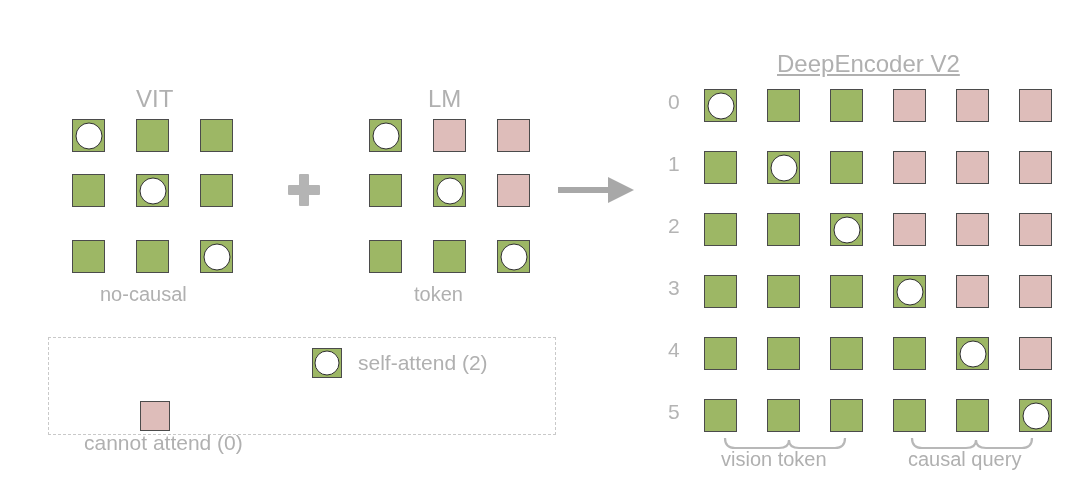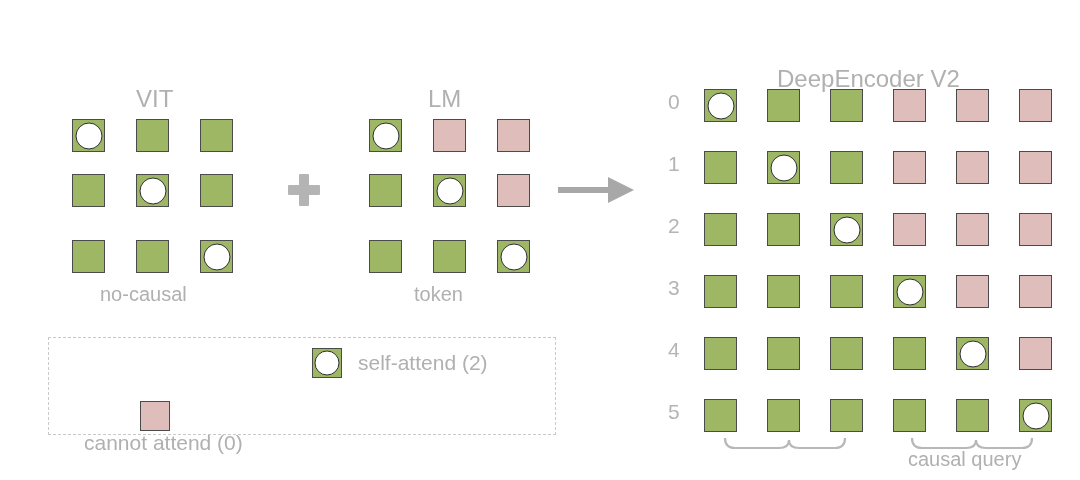--- a/index.html
+++ b/index.html
@@ -130,21 +130,21 @@
   <div class="cell pink" style="left:497px;top:174px;"></div>
 
   <div class="cell green" style="left:369px;top:240px;"></div>
   <div class="cell green" style="left:433px;top:240px;"></div>
   <div class="cell green" style="left:497px;top:240px;">
       <span class="dot"></span>
     </div>
 
   <div class="lbl t20" style="left:414px;top:283px;">token</div>
 
-  <div class="lbl t24" style="left:777px;top:65px;">DeepEncoder V2</div>
+  <div class="lbl t24" style="left:777px;top:50px;text-decoration:underline;">DeepEncoder V2</div>
 
   <div class="lbl rowidx" style="left:668px;top:90px;">0</div>
   <div class="lbl rowidx" style="left:668px;top:152px;">1</div>
   <div class="lbl rowidx" style="left:668px;top:214px;">2</div>
   <div class="lbl rowidx" style="left:668px;top:276px;">3</div>
   <div class="lbl rowidx" style="left:668px;top:338px;">4</div>
   <div class="lbl rowidx" style="left:668px;top:400px;">5</div>
 
   <div class="cell green" style="left:704px;top:89px;">
       <span class="dot"></span>
@@ -193,20 +193,21 @@
 
   <div class="cell green" style="left:704px;top:399px;"></div>
   <div class="cell green" style="left:767px;top:399px;"></div>
   <div class="cell green" style="left:830px;top:399px;"></div>
   <div class="cell green" style="left:893px;top:399px;"></div>
   <div class="cell green" style="left:956px;top:399px;"></div>
   <div class="cell green" style="left:1019px;top:399px;">
       <span class="dot"></span>
     </div>
 
+  <div class="lbl t20" style="left:721px;top:448px;">vision token</div>
   <div class="lbl t20" style="left:908px;top:448px;">causal query</div>
 
   <div class="legend-box"></div>
 
 
   <div class="legend-item" style="left:312px;top:348px;">
     <span class="legend-swatch green">
         <span class="dot"></span>
       </span>
     <span class="legend-text">self-attend (2)</span>

